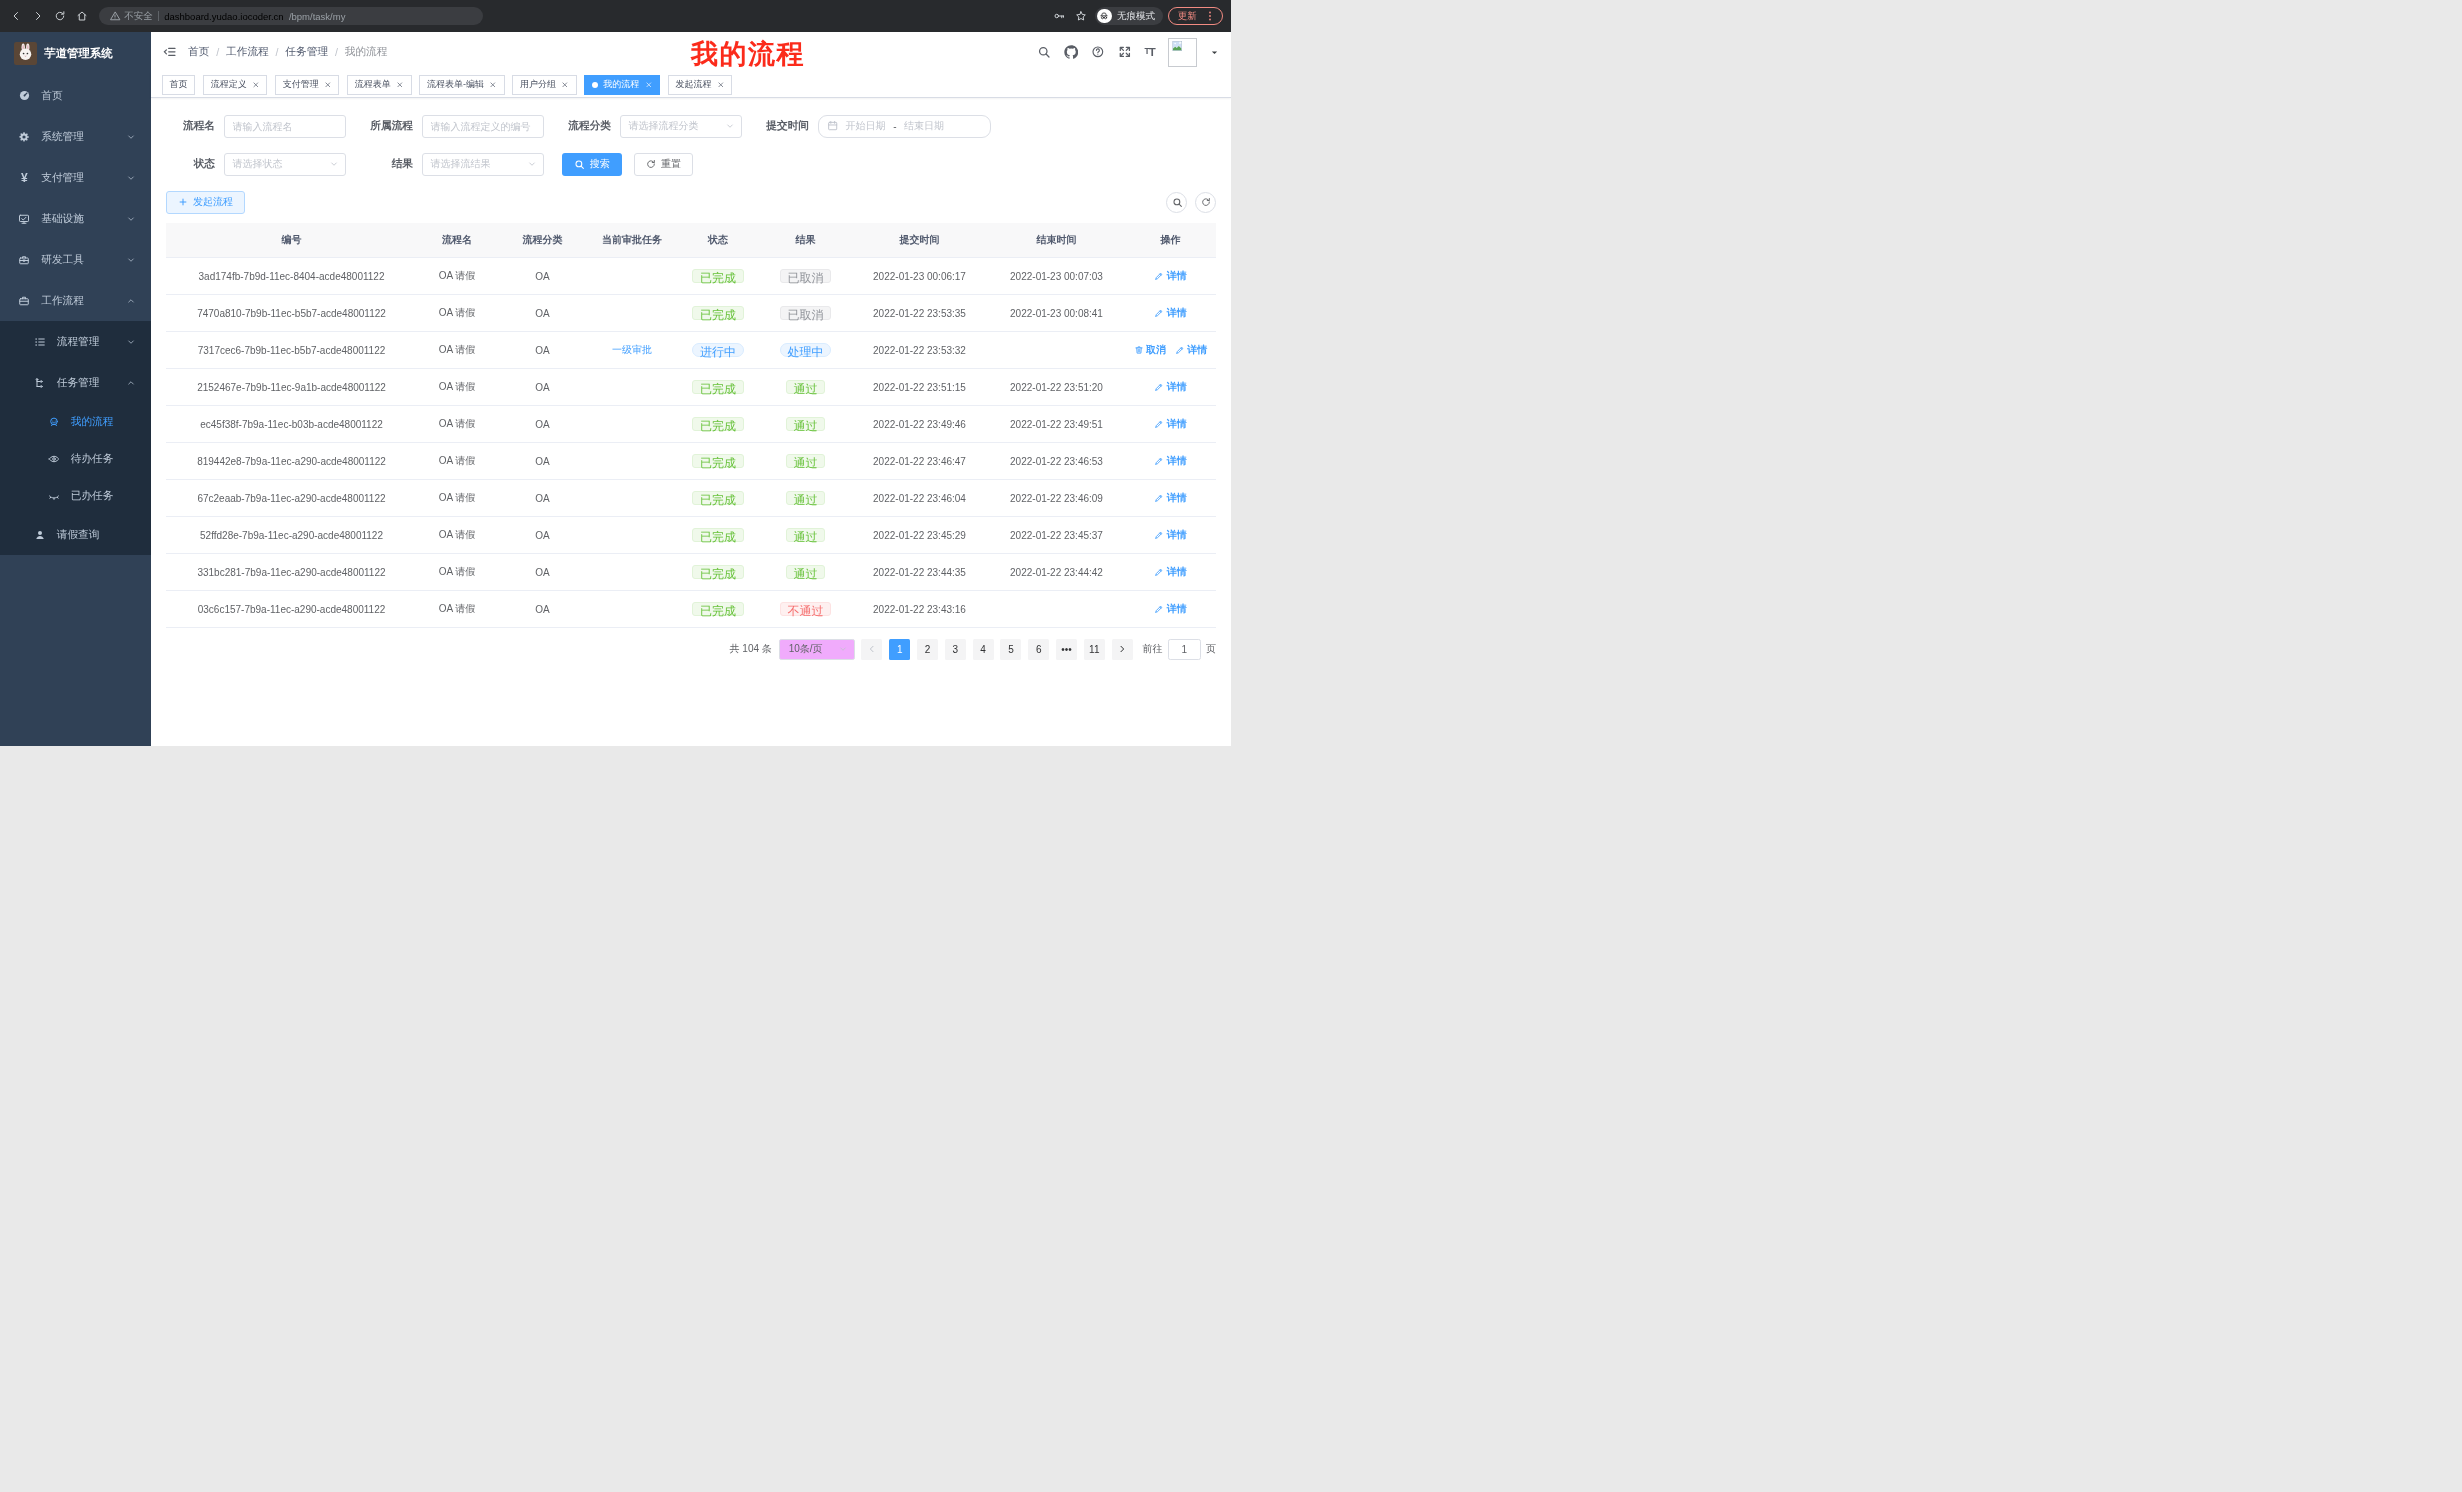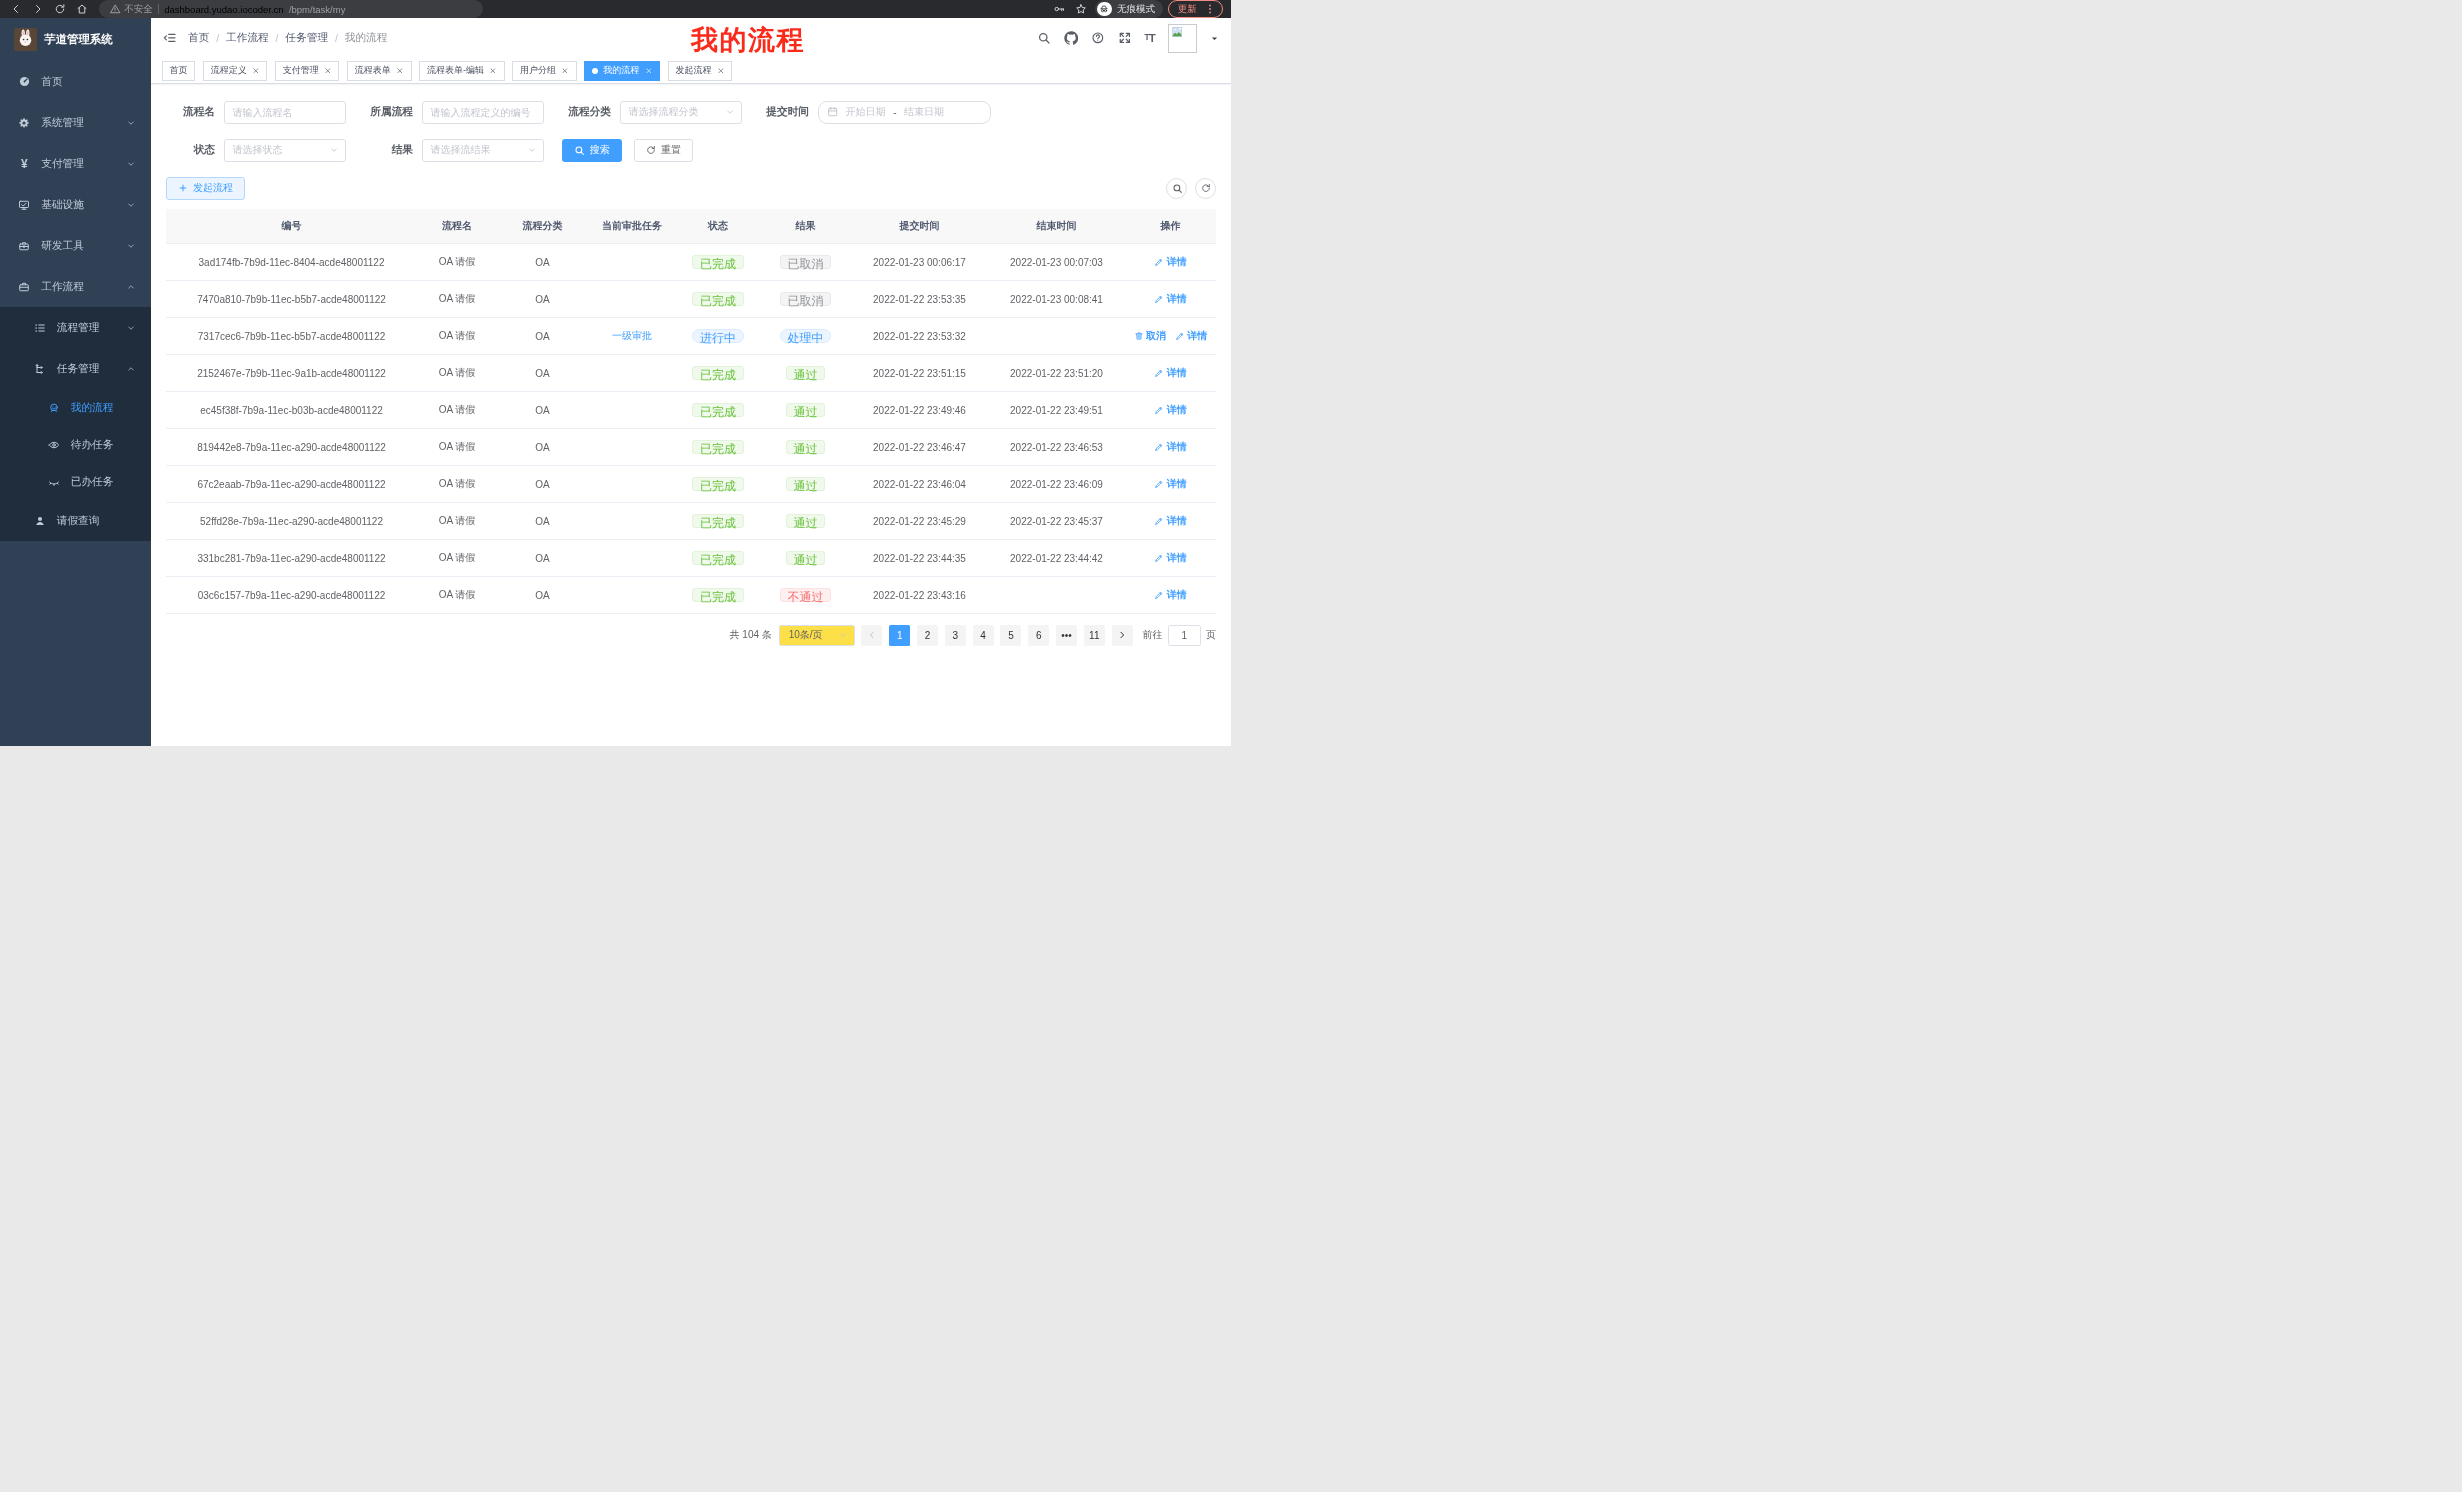--- a/index.html
+++ b/index.html
@@ -1,20 +1,20 @@
 <!DOCTYPE html>
 <html style="font-size:12px"><head>
 <meta charset="utf-8">
 <style>
   html,body{margin:0;padding:0;background:#e9e9e9;font-family:"Liberation Sans","DejaVu Sans",sans-serif;}
   *{box-sizing:border-box;}
   .screen{width:1231px;height:746px;background:#fff;overflow:hidden;display:flex;flex-direction:column;position:relative;}
 
   
-  .chrome{height:18px;background:#282a2d;display:flex;align-items:center;padding:0 7.6px;gap:5.3px;flex-shrink:0;}
+  .chrome{height:32px;background:#282a2d;display:flex;align-items:center;padding:0 7.6px;gap:5.3px;flex-shrink:0;}
   .chrome .ic{display:inline-flex;}
   .nav-btn{width:16.7px;height:16.7px;border-radius:50%;display:flex;align-items:center;justify-content:center;color:#cdd1d5;cursor:pointer;}
   .url-pill{height:18px;width:384px;background:#3b3d41;border-radius:9px;display:flex;align-items:center;padding:0 10px;margin-left:3px;gap:5.3px;font-size:9.5px;}
   .url-pill .sec{color:#9aa0a6;display:flex;align-items:center;gap:3.8px;}
   .url-sep{width:0.8px;height:10px;background:#5f6368;}
   .url-path{color:#9aa0a6;}
   .chrome-spacer{flex:1;}
   .incog{height:18px;background:#3b3d41;border-radius:9px;display:flex;align-items:center;gap:5.3px;padding:0 7.6px 0 2.3px;color:#e8eaed;font-size:9.5px;}
   .incog-circle{width:14.5px;height:14.5px;border-radius:50%;background:#fff;color:#2b2c2f;display:flex;align-items:center;justify-content:center;}
   .update-pill{height:18px;border:1.1px solid #f28b82;border-radius:10px;color:#f28b82;display:flex;align-items:center;gap:6.8px;padding:0 6.8px 0 9px;font-size:9.5px;cursor:pointer;}
@@ -88,21 +88,21 @@
   .grid td{height:37px;border-bottom:0.8px solid #ebeef5;text-align:center;padding:0 3px;overflow:hidden;white-space:nowrap;}
   .tag{display:inline-block;padding:0 6.8px;height:14px;line-height:16.7px;font-size:12px;border-radius:3px;border:0.8px solid transparent;}
   .tag.success{color:#67c23a;background:#f0f9eb;border-color:#e1f3d8;}
   .tag.info{color:#909399;background:#f4f4f5;border-color:#e9e9eb;}
   .tag.primary{color:#409eff;background:#ecf5ff;border-color:#d9ecff;border-radius:7px;}
   .tag.danger{color:#f56c6c;background:#fef0f0;border-color:#fde2e2;}
   .link{color:#409eff;cursor:pointer;display:inline-flex;align-items:center;gap:2.3px;font-size:10px;}
   .acts{display:inline-flex;gap:9px;font-weight:bold;}
 
   .pager{display:flex;align-items:center;justify-content:flex-end;gap:6.8px;margin-top:10.7px;font-size:10px;color:#606266;}
-  .psel{width:76px;height:21px;border:0.8px solid #dcdfe6;border-radius:2.3px;display:flex;align-items:center;justify-content:space-between;padding:0 6px 0 9px;cursor:pointer;background:#fde047;}
+  .psel{width:76px;height:21px;border:0.8px solid #dcdfe6;border-radius:2.3px;display:flex;align-items:center;justify-content:space-between;padding:0 6px 0 9px;cursor:pointer;background:#f0abfc;}
   .pbtn{min-width:21px;height:21px;border-radius:1.5px;background:#f4f4f5;display:inline-flex;align-items:center;justify-content:center;color:#303133;cursor:pointer;padding:0 3px;font-size:10px;}
   .pbtn.active{background:#409eff;color:#fff;cursor:default;}
   .pbtn.disabled{color:#c0c4cc;cursor:default;}
   .pbtn .ic{display:flex;}
   .goto{display:flex;align-items:center;gap:5.3px;margin-left:3px;}
   .goto-input{width:33px;height:21px;border:0.8px solid #dcdfe6;border-radius:2.3px;text-align:center;font-size:10px;color:#606266;outline:none;}
   .ic svg{display:block;}
 </style>
 </head>
 <body>

